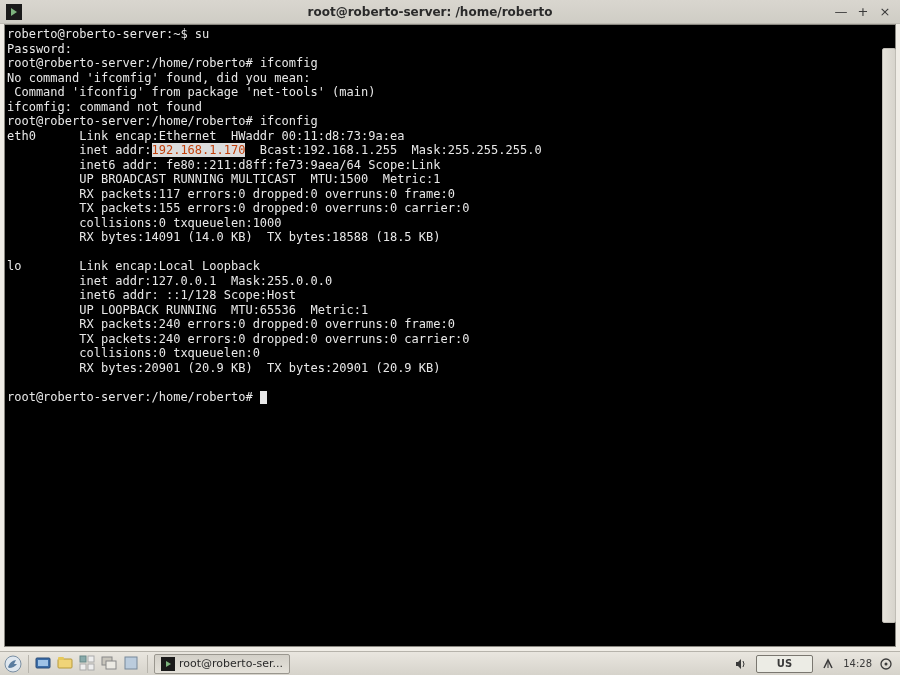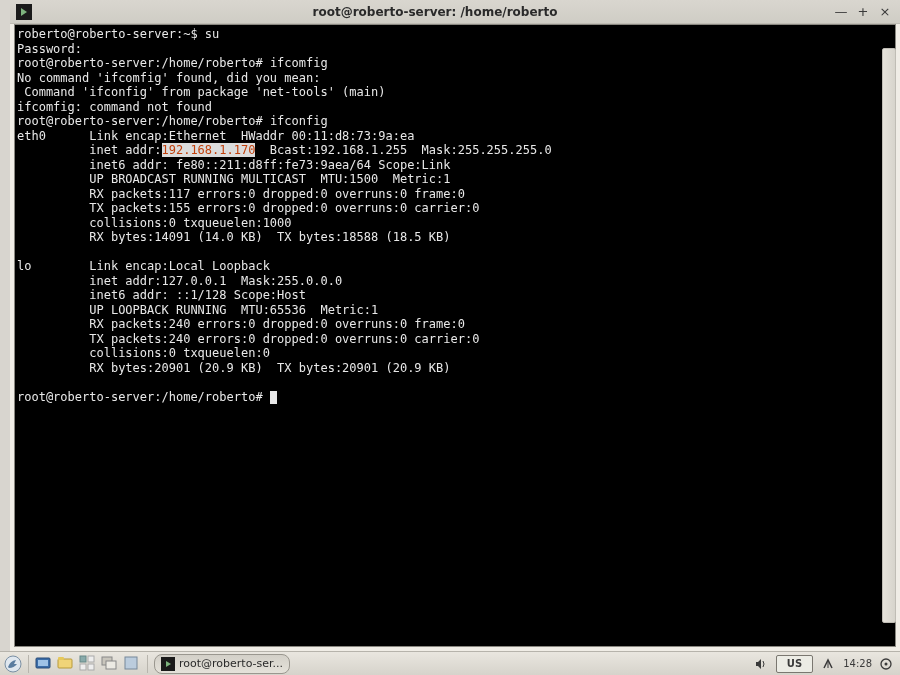--- a/index.html
+++ b/index.html
@@ -10,21 +10,20 @@
   font-size: 12px;
   position: relative;
   overflow: hidden;
 }
 .window {
   position: absolute;
   left: 0; top: 0; right: 0; bottom: 24px;
   background: #f0ede6;
   display: flex;
   flex-direction: column;
-  margin-left: 10px;
 }
 .titlebar {
   height: 24px;
   background: linear-gradient(#d9d6cf,#cfcdc5);
   display: flex;
   align-items: center;
   border-bottom: 1px solid #bfbcb4;
   font-size: 12px;
 }
 .titlebar .app-icon {
@@ -141,40 +140,39 @@
   border-radius: 2px;
   gap: 4px;
   font-size: 11px;
   color: #2a2a2a;
   max-width: 160px;
   cursor: pointer;
 }
 .tb-task.active {
   background: linear-gradient(#d3d0c8,#e5e2da);
   border-color: #9a978f;
-  border-radius: 8px;
 }
 .tb-right {
   margin-left: auto;
   display: flex;
   align-items: center;
   gap: 8px;
   padding-right: 4px;
 }
 .tb-right .ind {
   display: flex; align-items: center; justify-content: center;
   height: 18px;
   font-size: 10px;
   color: #3a3a3a;
   cursor: pointer;
 }
 .kb-ind {
   border: 1px solid #7a7770;
   border-radius: 2px;
-  padding: 0 10px;
+  padding: 0 20px;
   font-weight: bold;
   background: #ecece5;
 }
 .clock { font-size: 11px; font-weight: 500; }
 .start-orb svg { display:block }
 .ff { display:inline-block;width:14px;height:14px;border-radius:50%;background:radial-gradient(circle at 35% 35%,#ffb84d,#e66a1f 55%,#3056a8 65%,#1b3e86);} 
 .term-mini { width:14px;height:14px;background:#1a1a1a;display:inline-flex;align-items:center;justify-content:center;}
 .term-mini .t{width:0;height:0;border-left:5px solid #7db37d;border-top:3px solid transparent;border-bottom:3px solid transparent;}
 .qi { display:inline-block; }
 </style>

